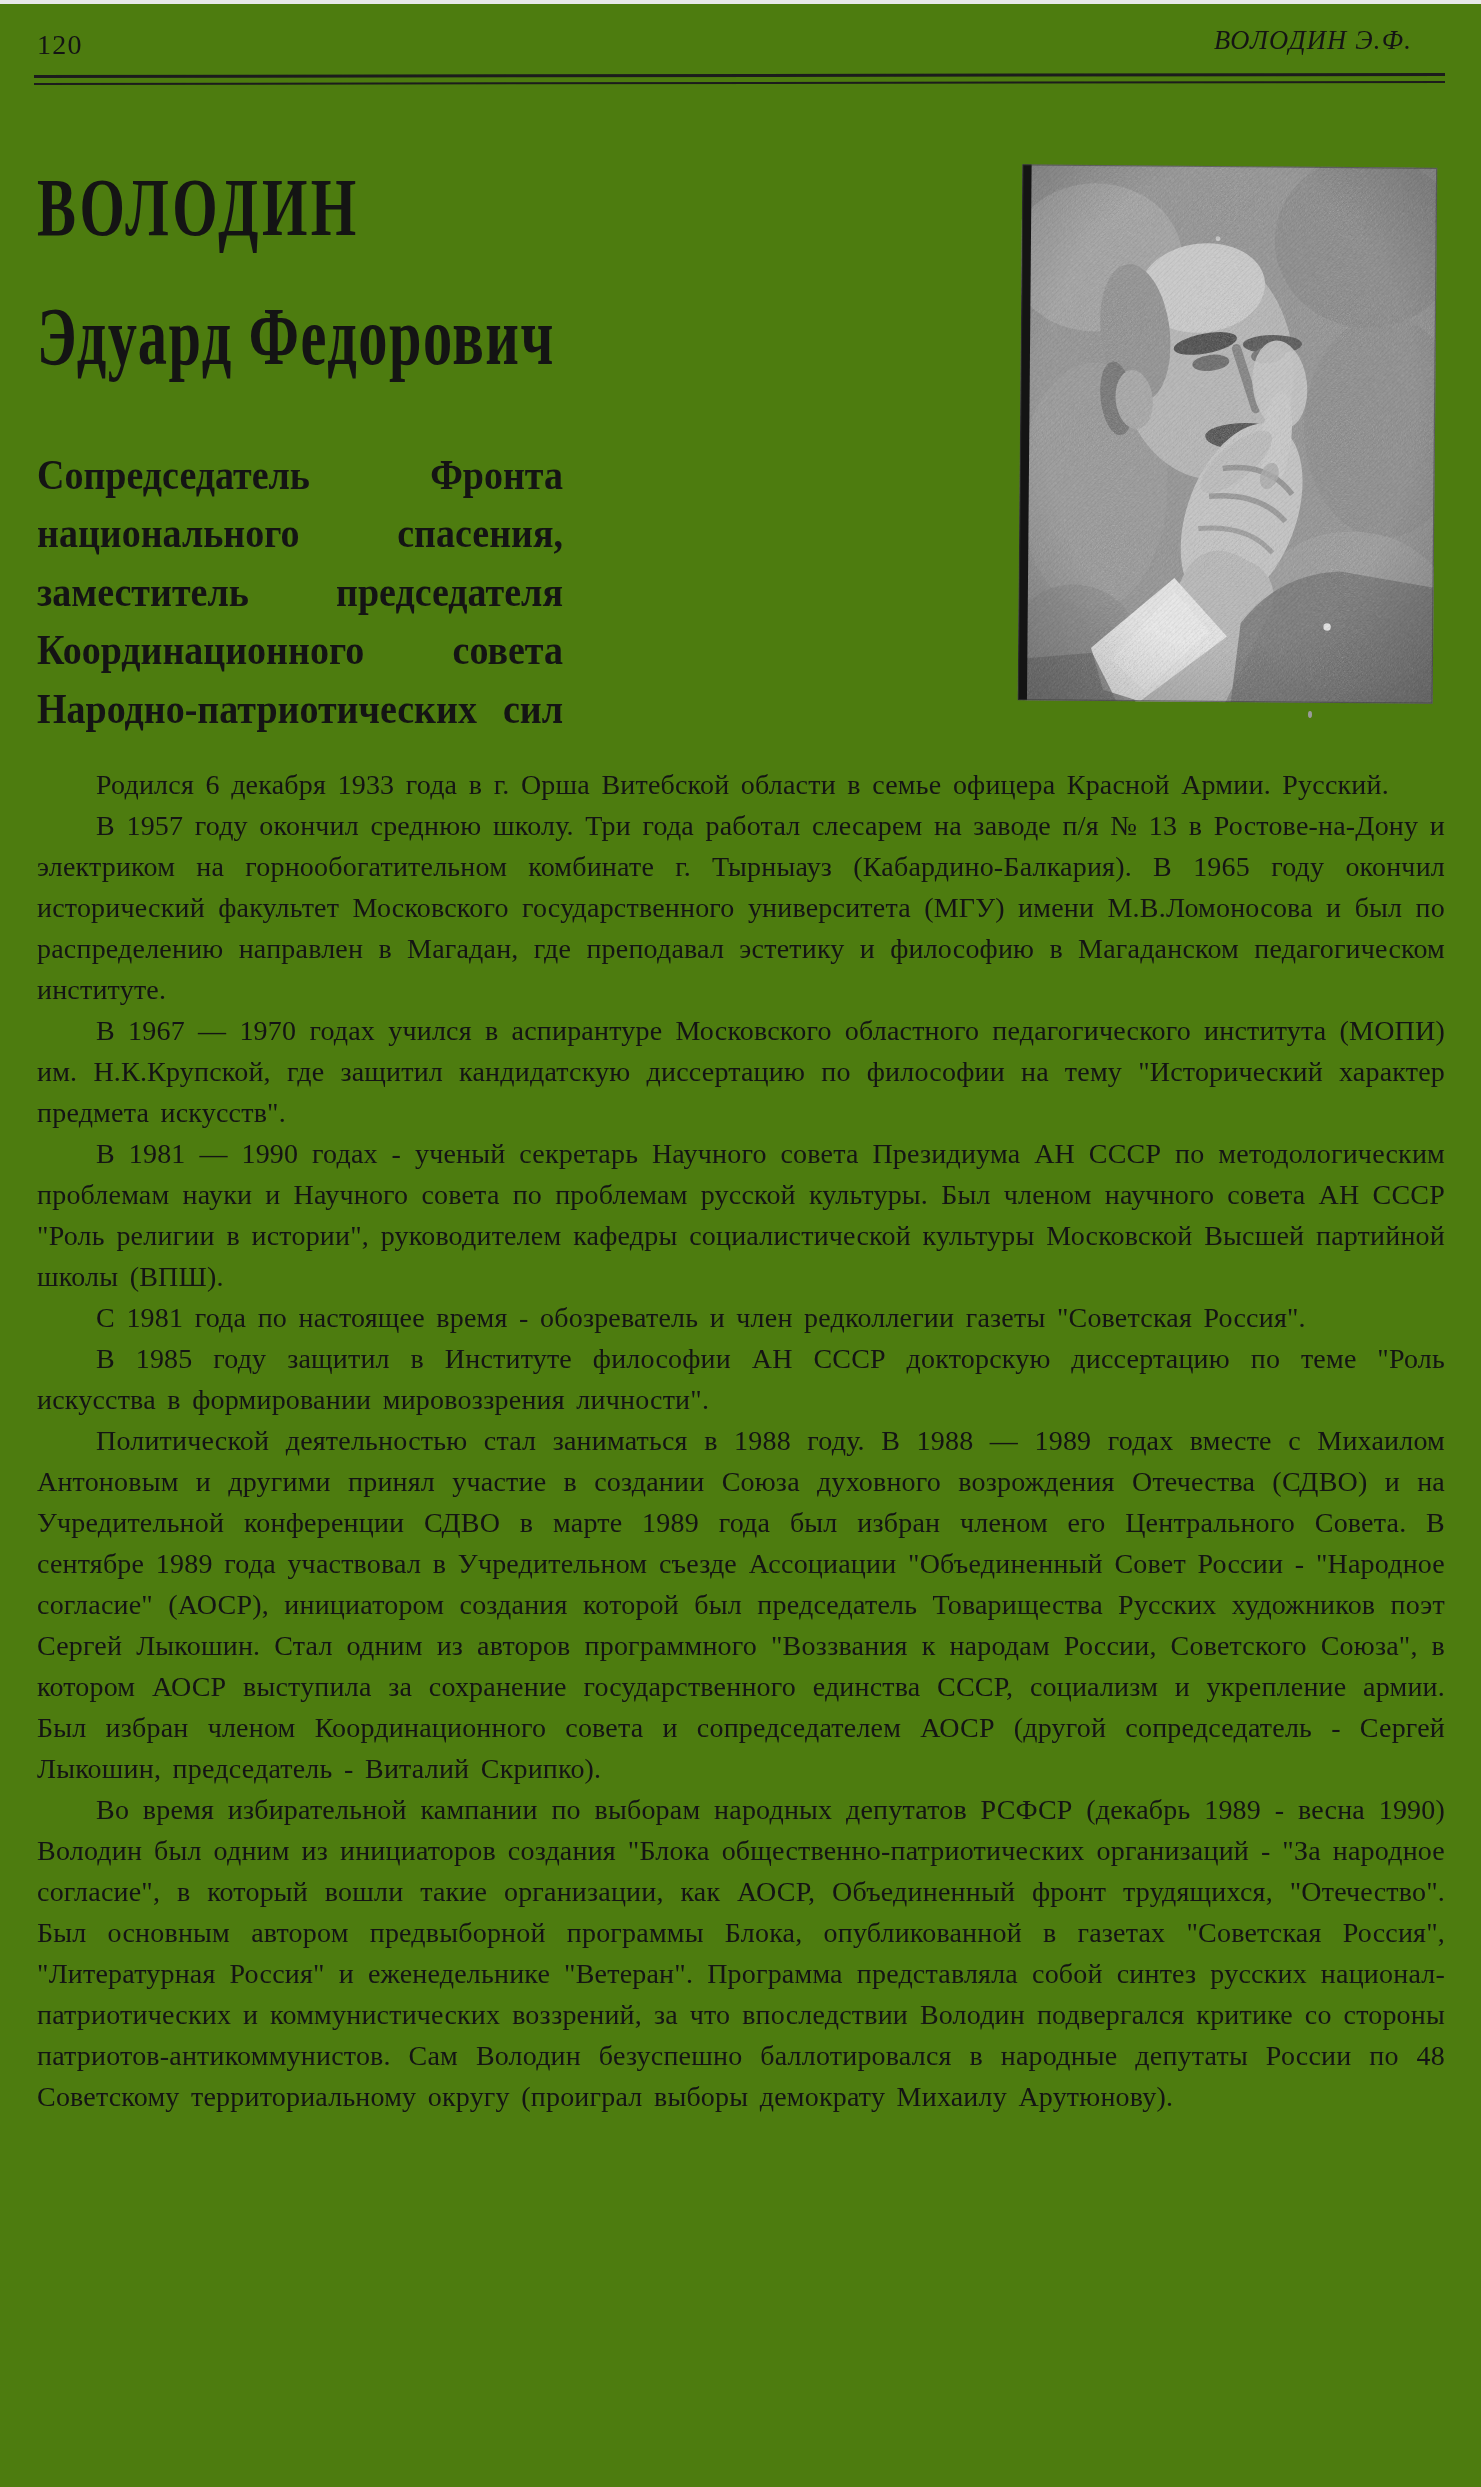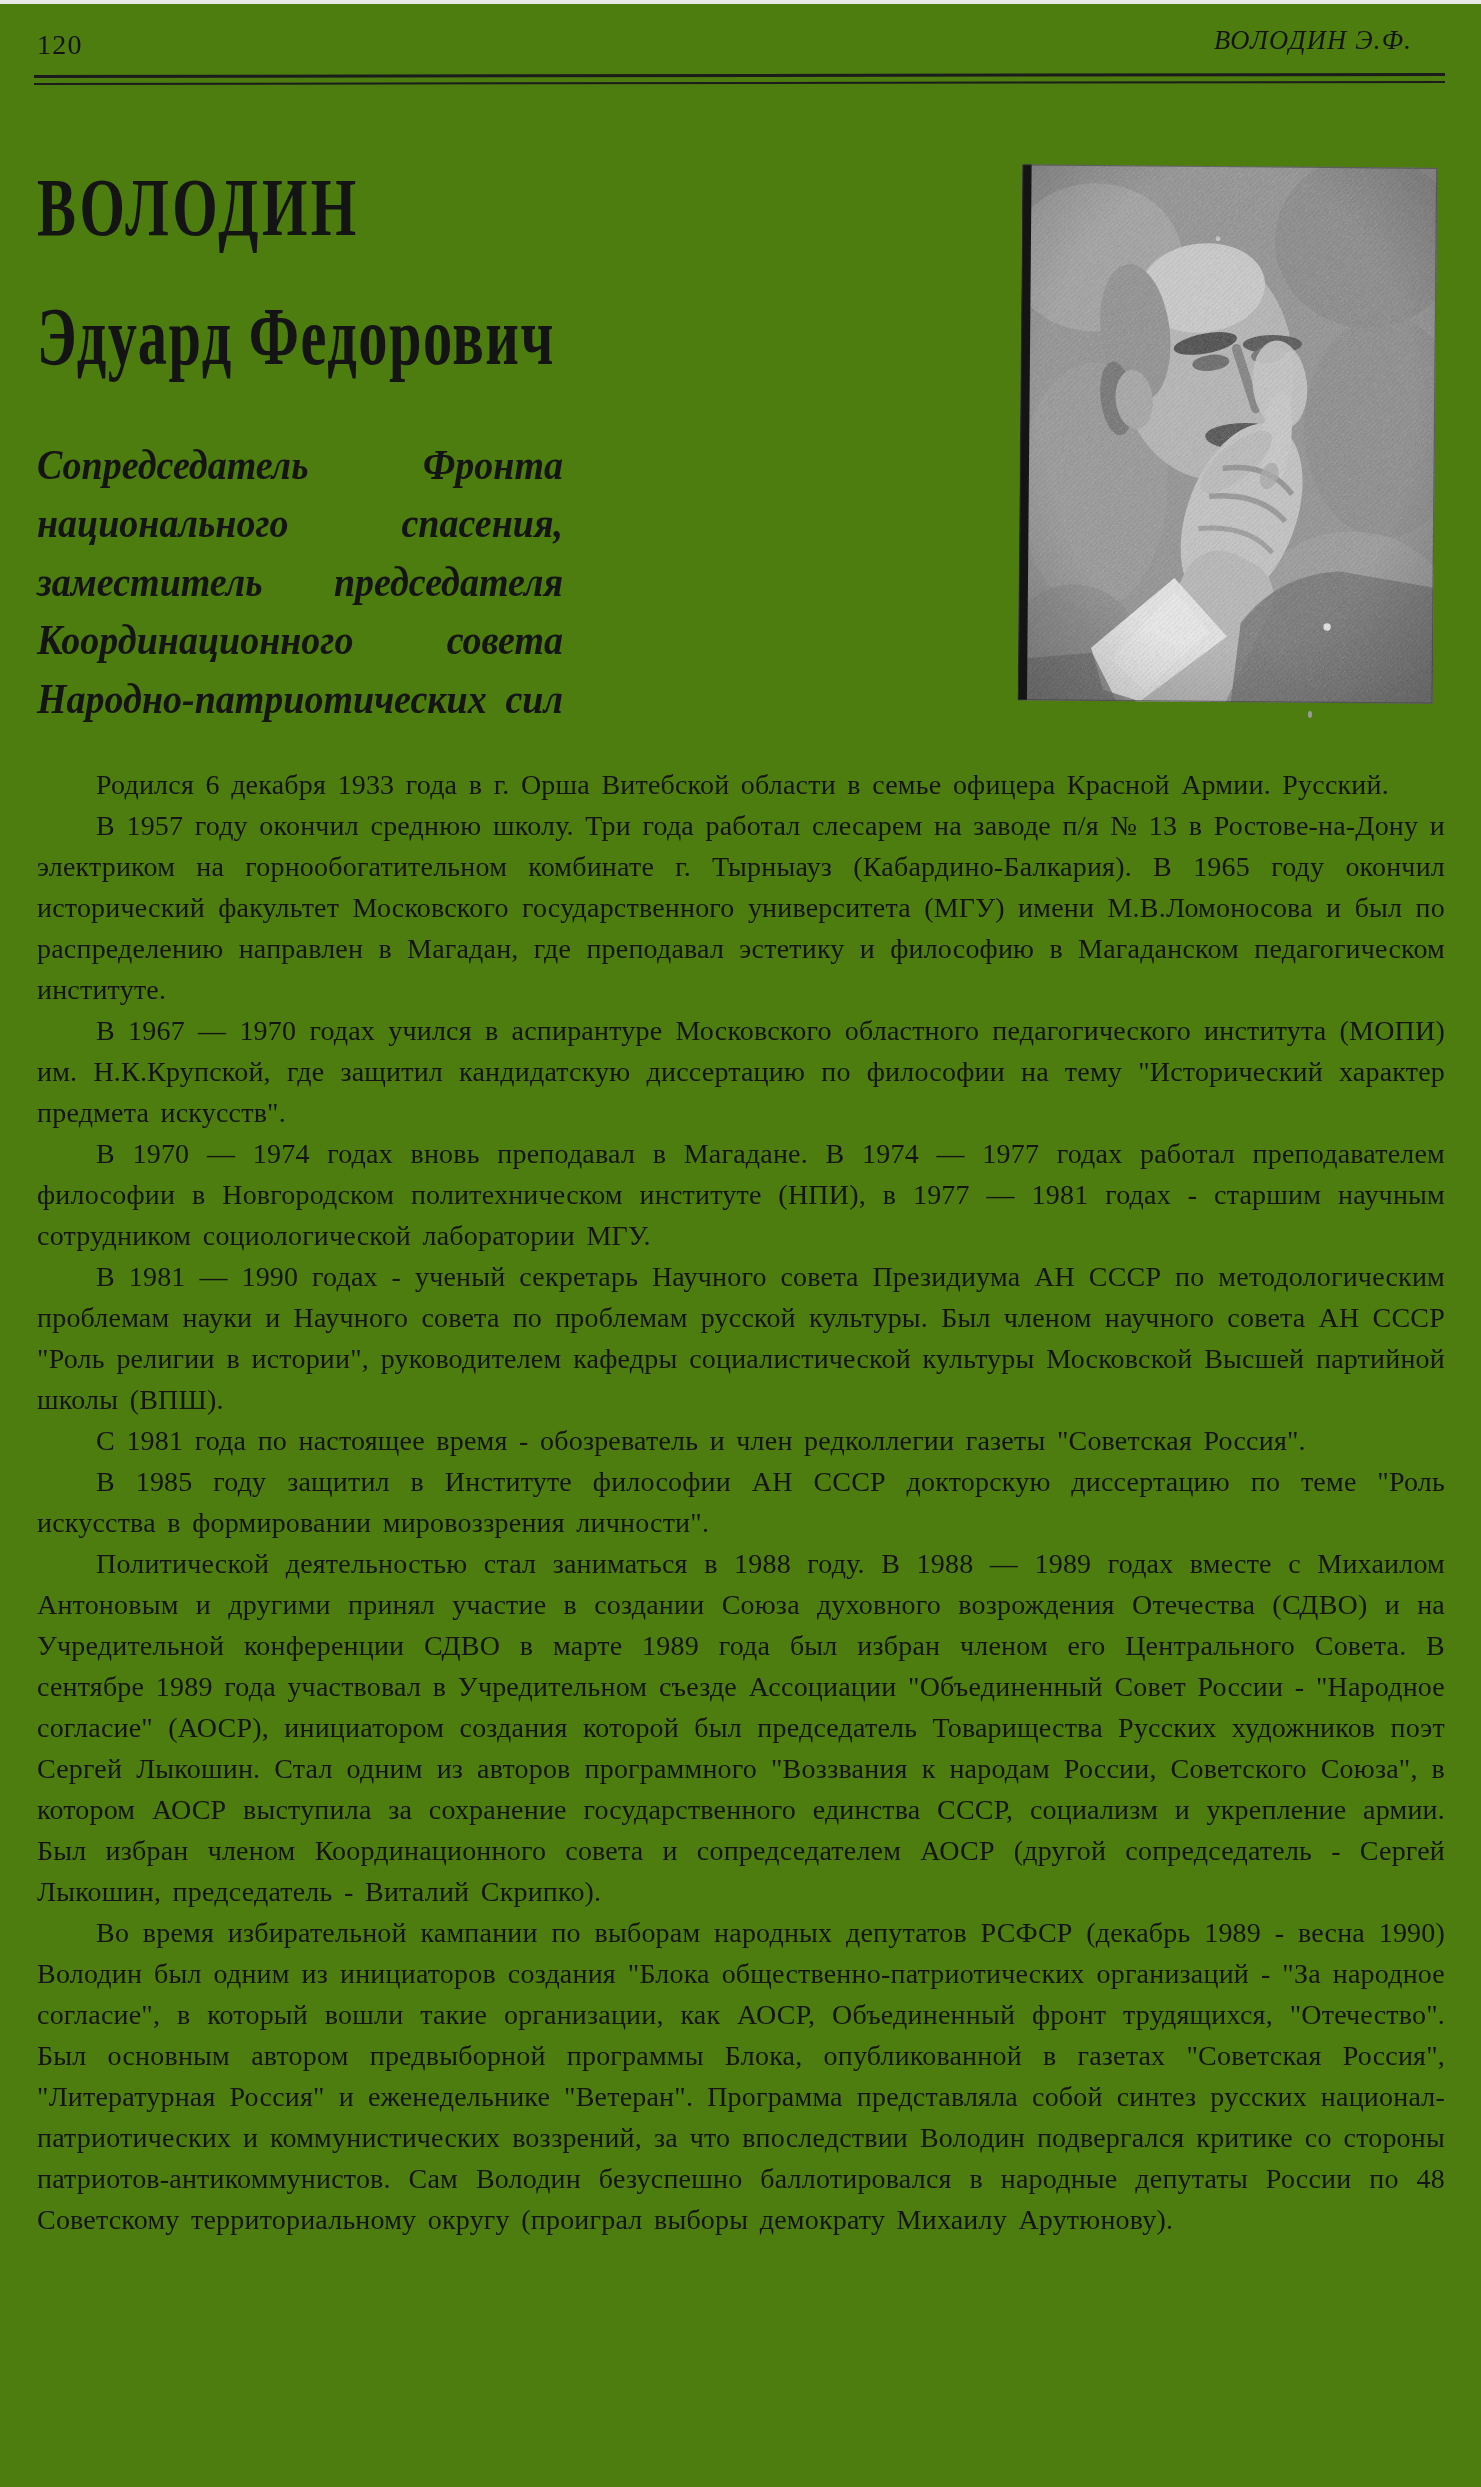--- a/index.html
+++ b/index.html
@@ -35,21 +35,21 @@
     font-size: 73px;
     letter-spacing: 4.3px;
     transform: scale(0.80, 1.14);
     transform-origin: top left;
     white-space: nowrap;
   }
   .title-surname { top: 156px; }
   .title-given   { top: 285px; letter-spacing: 1.9px; }
 
   
-  .subtitle { position: absolute; left: 37px; top: 436px; width: 526px; font-style: italic; }
+  .subtitle { position: absolute; left: 37px; top: 446px; width: 526px; }
   .subline {
     display: flex; justify-content: space-between;
     font-weight: bold; font-size: 38px;
     height: 38px; margin-bottom: 20.4px;
     transform: scaleY(1.12); transform-origin: top left;
     white-space: nowrap;
   }
 
   
   .photo {
@@ -179,21 +179,20 @@
       <rect x="0" y="0" width="15" height="868" fill="#141414"></rect>
       <rect x="0" y="0" width="672" height="868" fill="none" stroke="#3a3a3a" stroke-width="4" opacity="0.55"></rect>
     </svg>
   </div>
   <div class="speck"></div>
 
   <div class="body-text">
     <p>Родился 6 декабря 1933 года в г. Орша Витебской области в семье офицера Красной Армии. Русский.</p>
     <p>В 1957 году окончил среднюю школу. Три года работал слесарем на заводе п/я № 13 в Ростове-на-Дону и электриком на горнообогатительном комбинате г. Тырныауз (Кабардино-Балкария). В 1965 году окончил исторический факультет Московского государственного университета (МГУ) имени М.В.Ломоносова и был по распределению направлен в Магадан, где преподавал эстетику и философию в Магаданском педагогическом институте.</p>
     <p>В 1967 — 1970 годах учился в аспирантуре Московского областного педагогического института (МОПИ) им. Н.К.Крупской, где защитил кандидатскую диссертацию по философии на тему "Исторический характер предмета искусств".</p>
-    <p>В 1970 — 1974 годах вновь преподавал в Магадане. В 1974 — 1977 годах работал преподавателем философии в Новгородском политехническом институте (НПИ), в 1977 — 1981 годах - старшим научным сотрудником социологической лаборатории МГУ.</p>
     <p>В 1981 — 1990 годах - ученый секретарь Научного совета Президиума АН СССР по методологическим проблемам науки и Научного совета по проблемам русской культуры. Был членом научного совета АН СССР "Роль религии в истории", руководителем кафедры социалистической культуры Московской Высшей партийной школы (ВПШ).</p>
     <p>С 1981 года по настоящее время - обозреватель и член редколлегии газеты "Советская Россия".</p>
     <p>В 1985 году защитил в Институте философии АН СССР докторскую диссертацию по теме "Роль искусства в формировании мировоззрения личности".</p>
     <p>Политической деятельностью стал заниматься в 1988 году. В 1988 — 1989 годах вместе с Михаилом Антоновым и другими принял участие в создании Союза духовного возрождения Отечества (СДВО) и на Учредительной конференции СДВО в марте 1989 года был избран членом его Центрального Совета. В сентябре 1989 года участвовал в Учредительном съезде Ассоциации "Объединенный Совет России - "Народное согласие" (АОСР), инициатором создания которой был председатель Товарищества Русских художников поэт Сергей Лыкошин. Стал одним из авторов программного "Воззвания к народам России, Советского Союза", в котором АОСР выступила за сохранение государственного единства СССР, социализм и укрепление армии. Был избран членом Координационного совета и сопредседателем АОСР (другой сопредседатель - Сергей Лыкошин, председатель - Виталий Скрипко).</p>
     <p>Во время избирательной кампании по выборам народных депутатов РСФСР (декабрь 1989 - весна 1990) Володин был одним из инициаторов создания "Блока общественно-патриотических организаций - "За народное согласие", в который вошли такие организации, как АОСР, Объединенный фронт трудящихся, "Отечество". Был основным автором предвыборной программы Блока, опубликованной в газетах "Советская Россия", "Литературная Россия" и еженедельнике "Ветеран". Программа представляла собой синтез русских национал-патриотических и коммунистических воззрений, за что впоследствии Володин подвергался критике со стороны патриотов-антикоммунистов. Сам Володин безуспешно баллотировался в народные депутаты России по 48 Советскому территориальному округу (проиграл выборы демократу Михаилу Арутюнову).</p>
   </div>
 
 </div>
 
 

